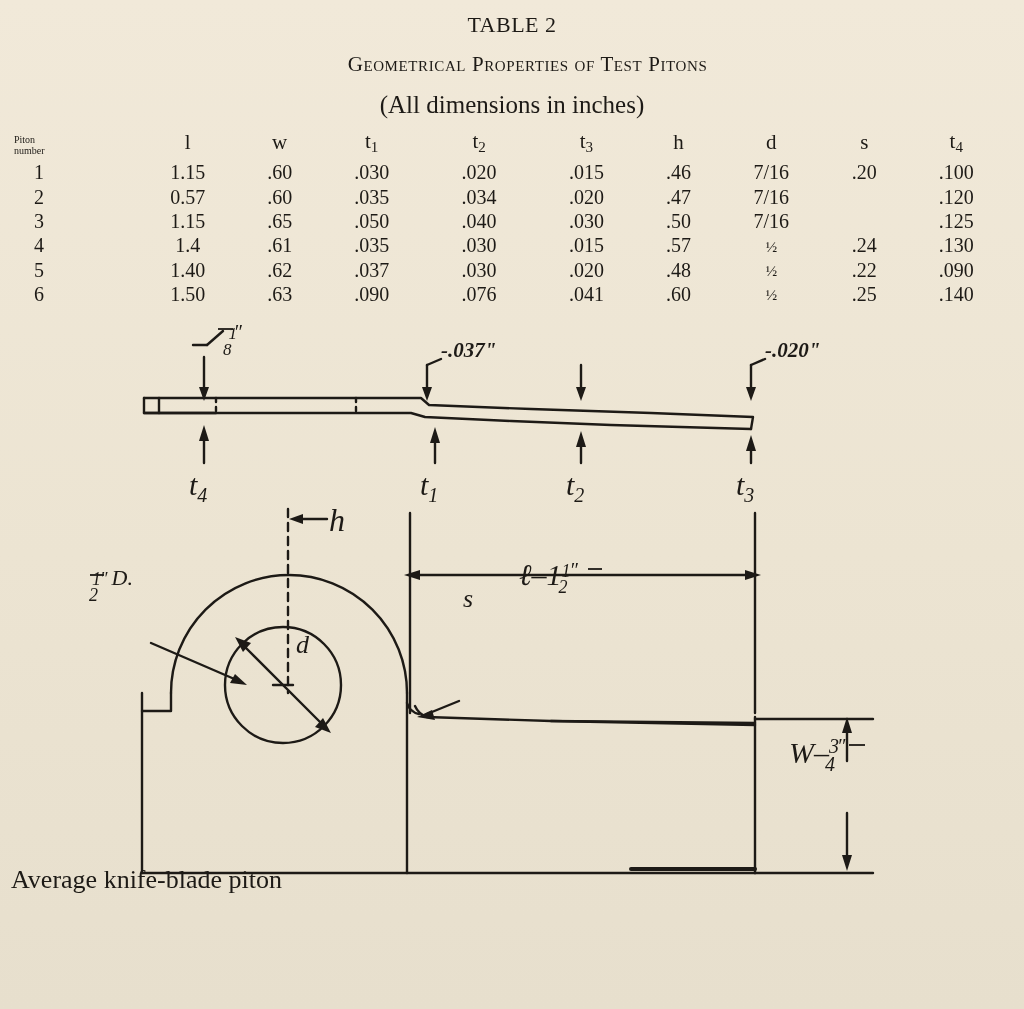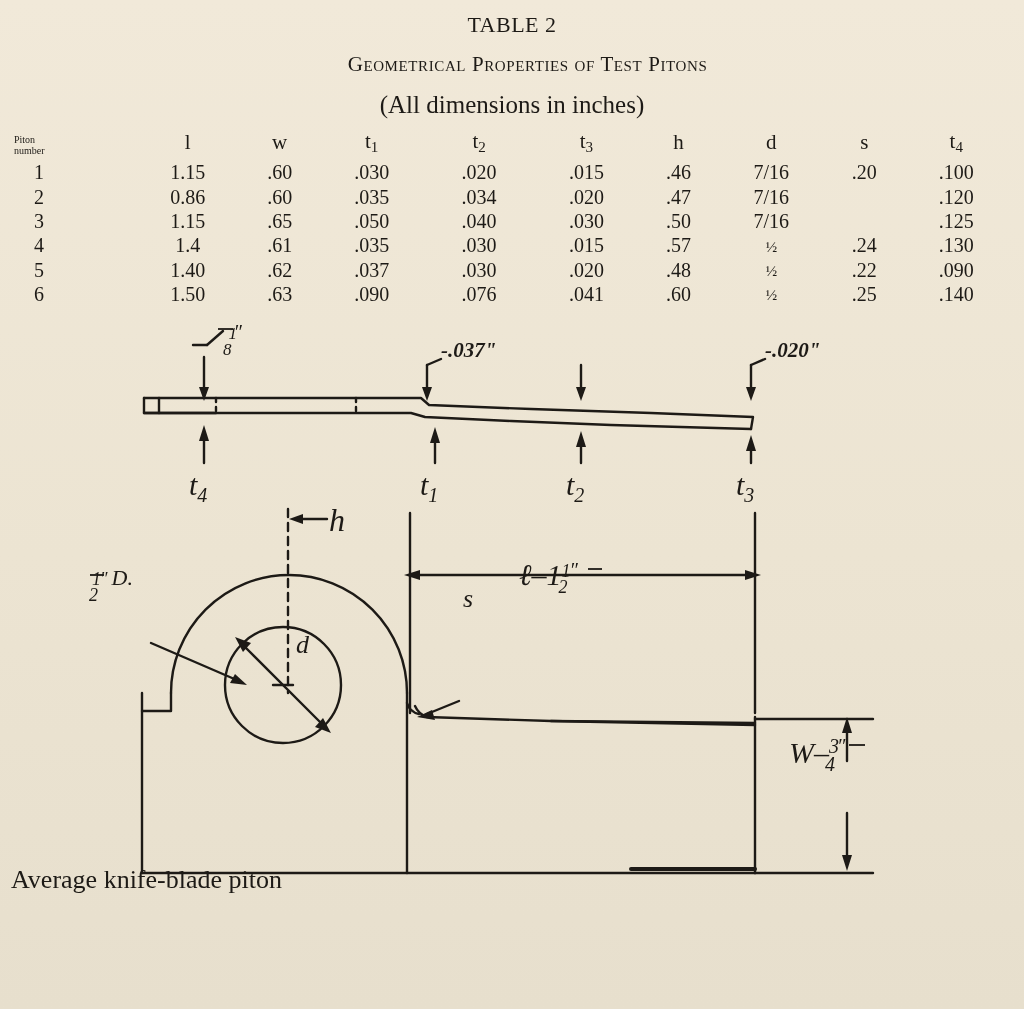--- a/index.html
+++ b/index.html
@@ -147,21 +147,21 @@
           <td>.030</td>
           <td>.020</td>
           <td>.015</td>
           <td>.46</td>
           <td>7/16</td>
           <td>.20</td>
           <td>.100</td>
         </tr>
         <tr>
           <td class="rownum">2</td>
-          <td>0.86</td>
+          <td>0.57</td>
           <td>.60</td>
           <td>.035</td>
           <td>.034</td>
           <td>.020</td>
           <td>.47</td>
           <td>7/16</td>
           <td></td>
           <td>.120</td>
         </tr>
         <tr>

